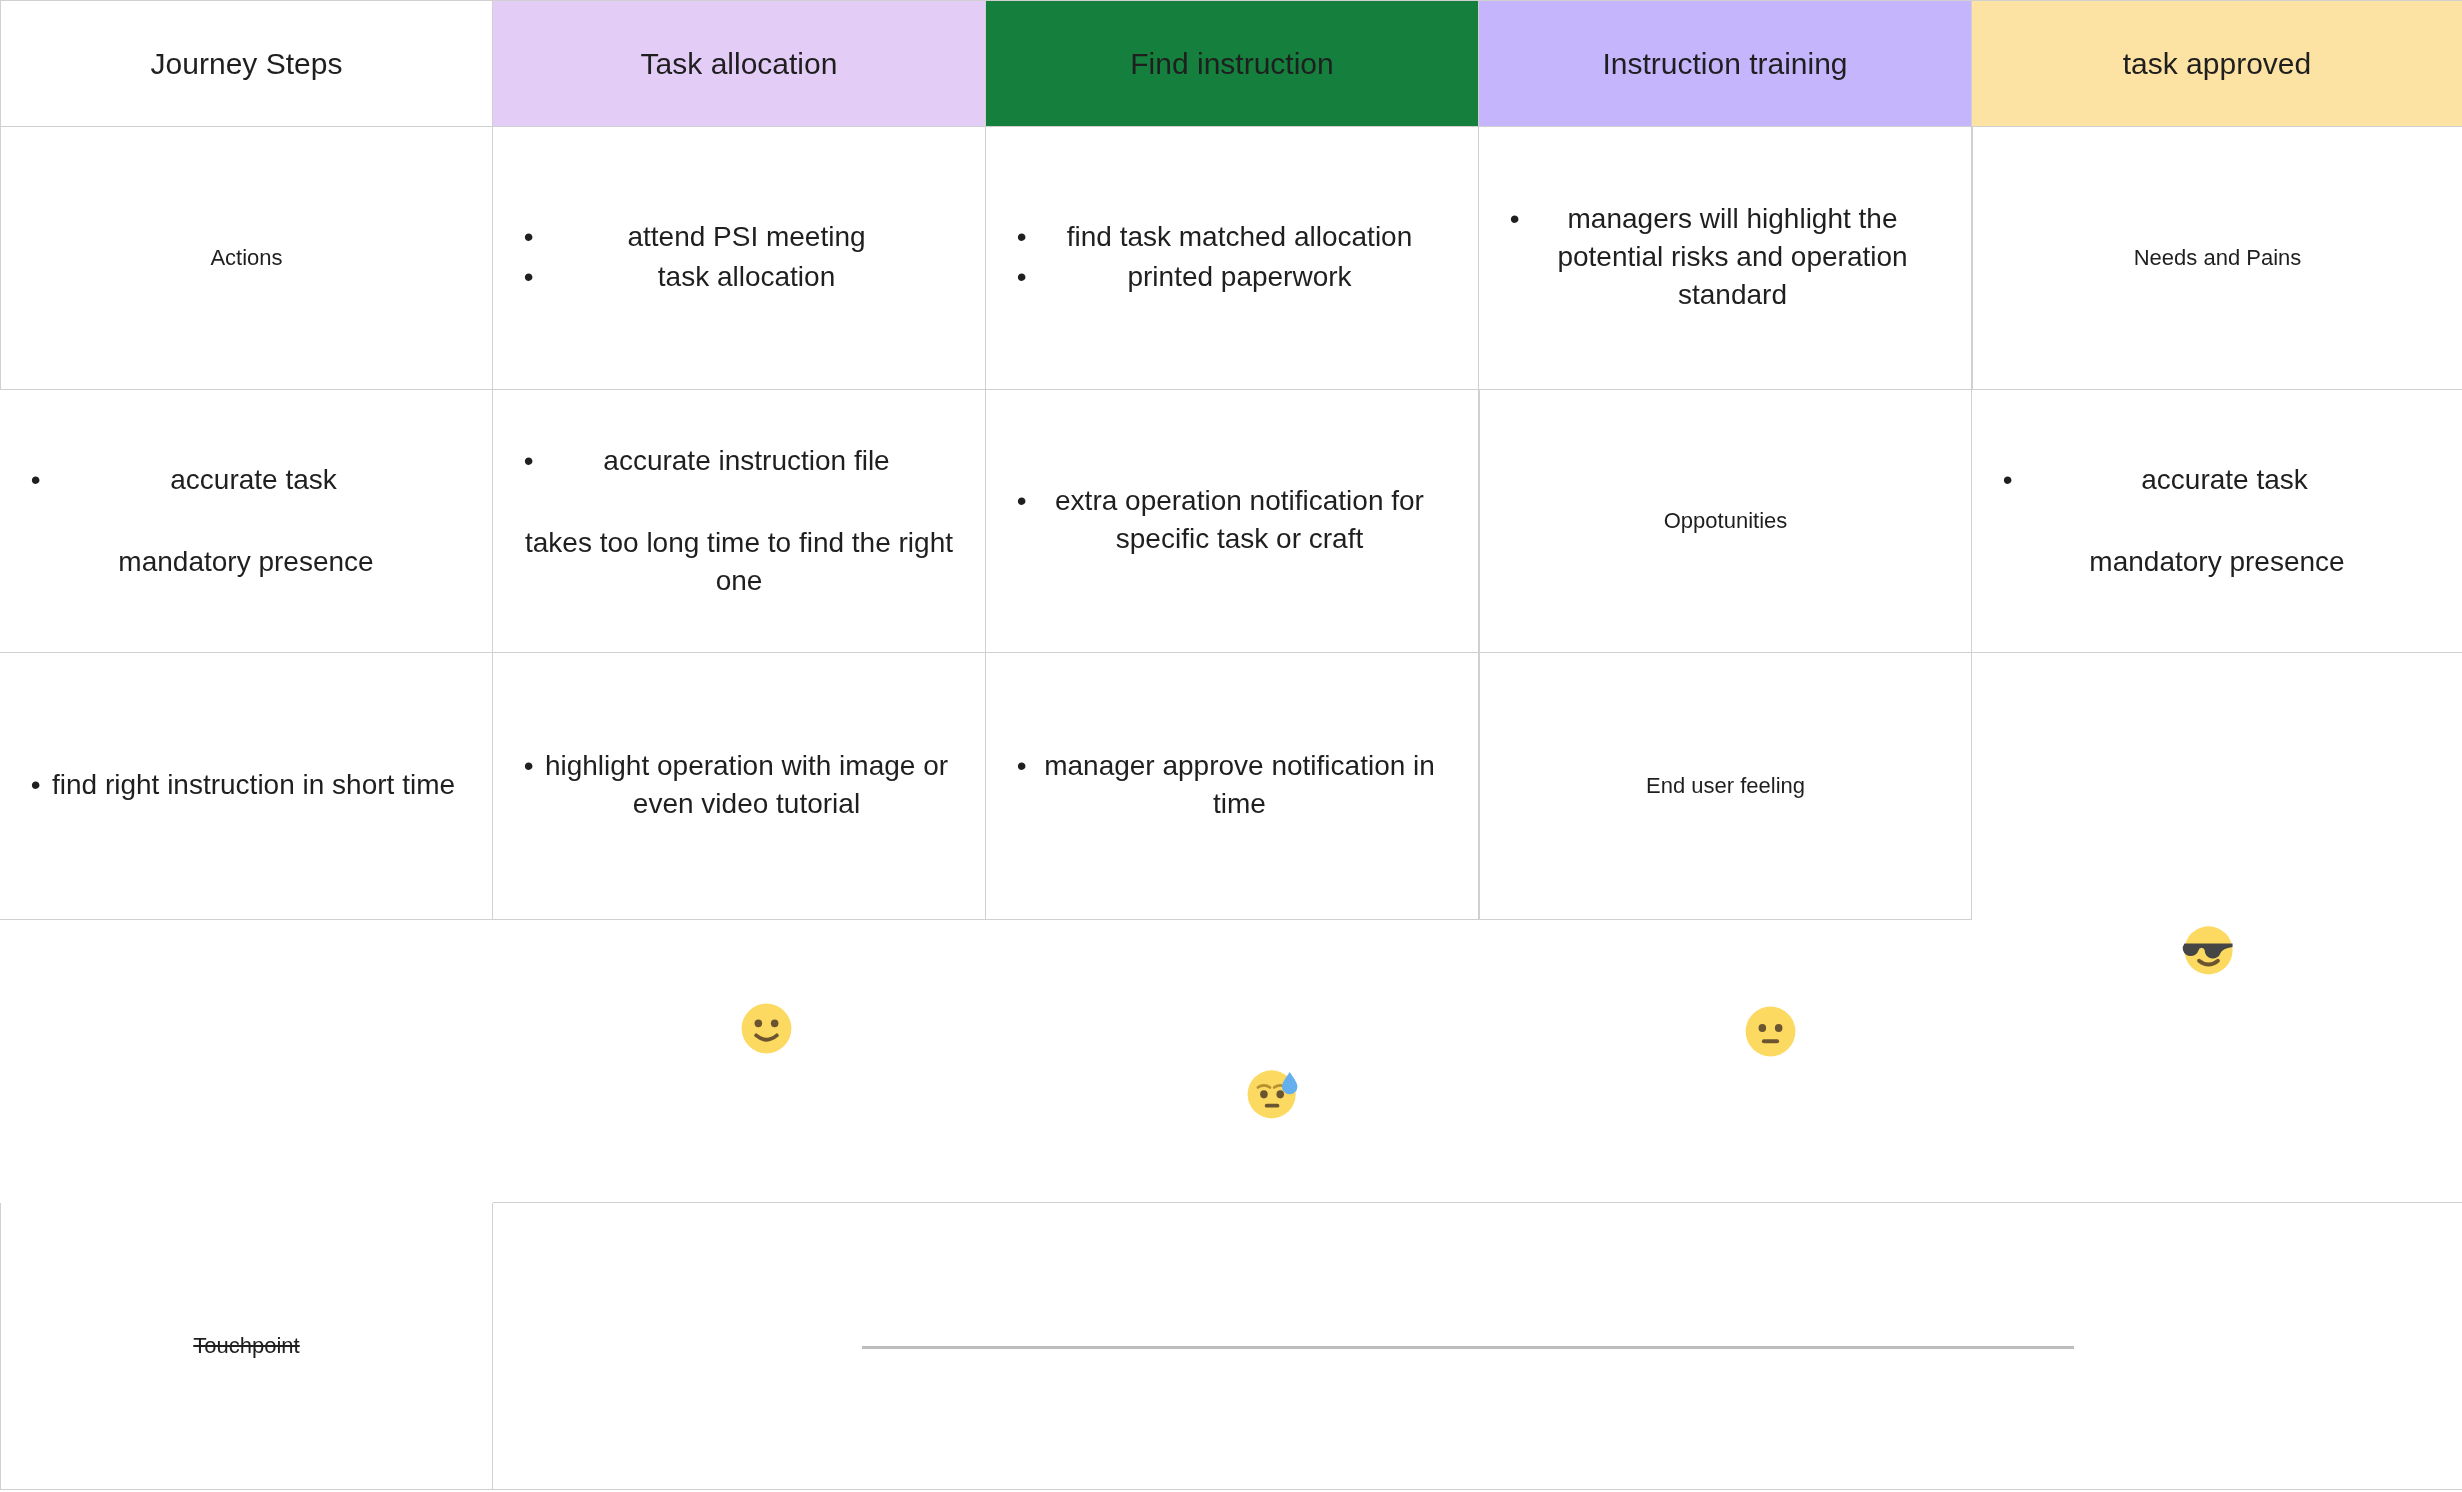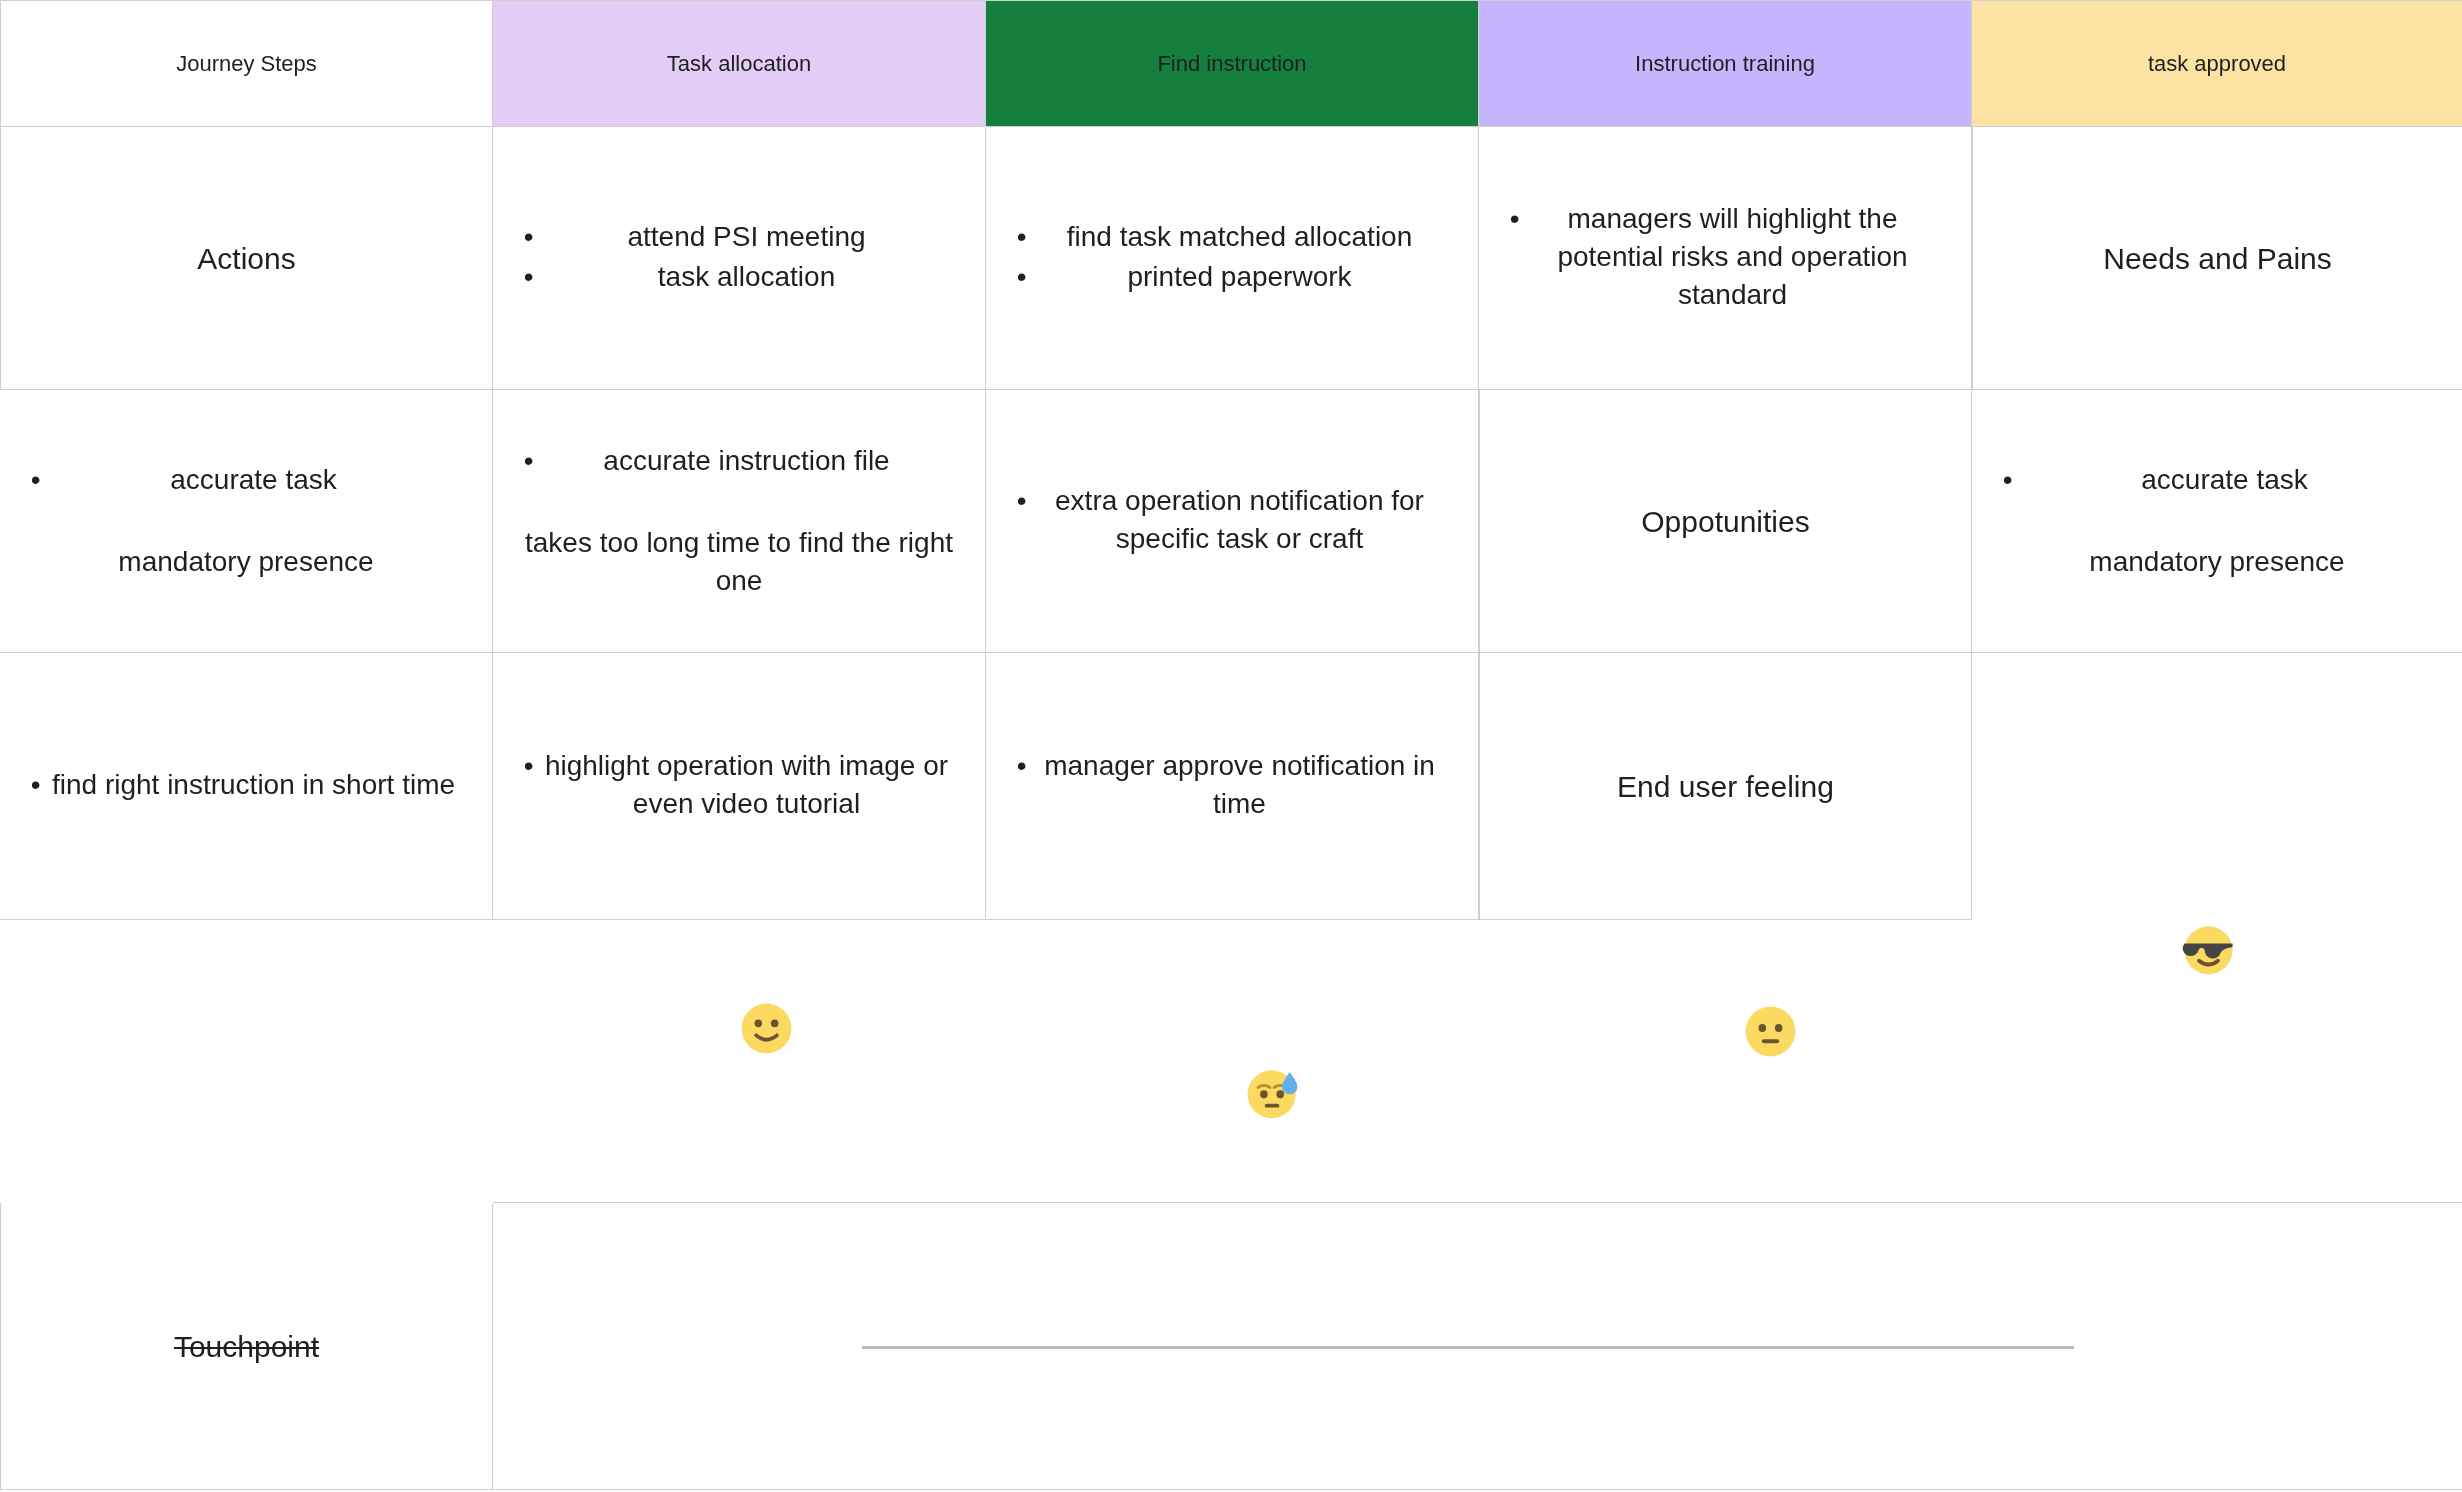--- a/index.html
+++ b/index.html
@@ -36,32 +36,32 @@
     justify-content: center;
     overflow: hidden;
     background: #ffffff;
   }
   .cell.col-first { border-left: 1.7px solid #d0d0d0; }
   .cell.row-first { border-top: 1.7px solid #d0d0d0; }
   .cell.col-last  { border-right: 1.7px solid #d0d0d0; }
 
   
   .hdr {
-    font-size: 22px;
+    font-size: 30px;
     font-weight: 400;
     text-align: right;
     line-height: 1.25;
     color: #1f1f1f;
     padding: 0 11.4px;
   }
   .hdr-label { background: #ffffff; }
 
   
   .row-label {
-    font-size: 30px;
+    font-size: 22px;
     font-weight: 400;
     text-align: center;
     color: #1f1f1f;
     padding: 0 13.7px;
     line-height: 1.3;
   }
   .row-label.strike { text-decoration: line-through; text-decoration-thickness: 2.3px; }
 
   
   .content {

